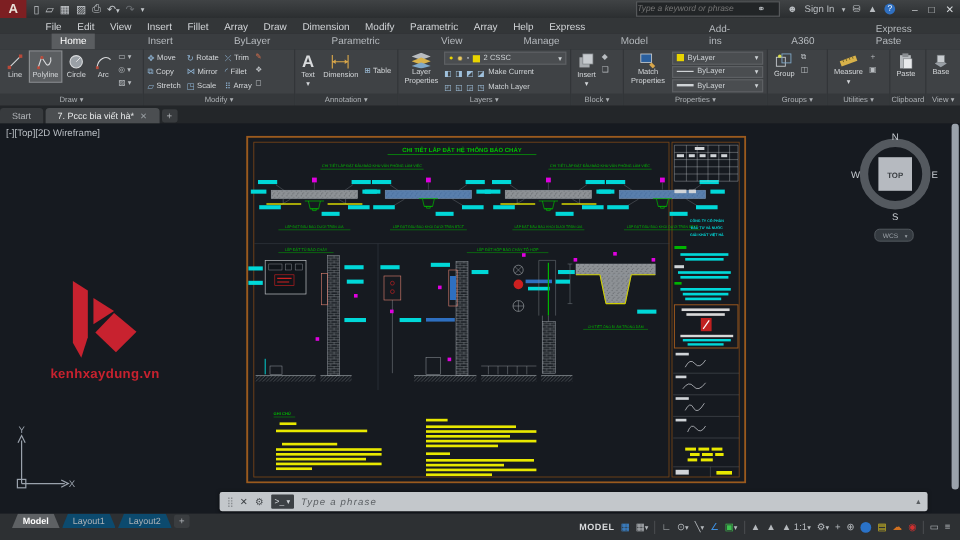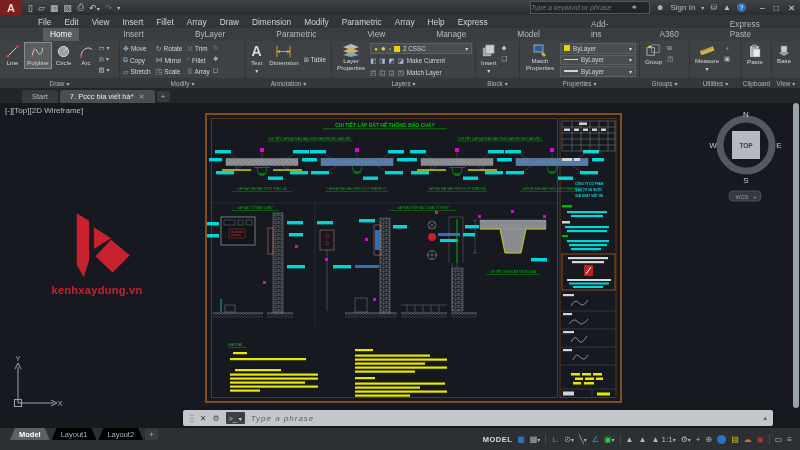--- a/index.html
+++ b/index.html
@@ -46,49 +46,49 @@
   .layer-pill{display:flex;align-items:center;gap:3px;background:#4a4d50;border:1px solid #5d6063;height:11px;padding:0 3px;width:102px;box-sizing:border-box;}
   .sw{width:6px;height:6px;background:#e8d400;display:inline-block;}
   .layicons{display:flex;align-items:center;gap:3px;height:11px;}
   .layicons i{font-style:normal;font-size:6.5px;color:#9fc0dc;}
   .proppills{display:flex;flex-direction:column;gap:1px;}
   .proppill{display:flex;align-items:center;gap:3px;background:#4a4d50;border:1px solid #5d6063;height:10.5px;width:76px;font-size:6.3px;color:#cfd3d6;padding:0 3px;box-sizing:border-box;}
   .proppill .ln{flex:0 0 14px;border-top:1px solid #cfd3d6;}
   .proppill .arr{margin-left:auto;}
 
   
-  .filetabs{top:88px;height:15px;background:#232629;display:flex;align-items:flex-end;gap:2px;padding-left:22px;}
+  .filetabs{top:88px;height:15px;background:#232629;display:flex;align-items:flex-end;gap:2px;}
   .ftab{height:13px;padding:0 10px;font-size:7.5px;color:#b2b6ba;background:#383b3e;border-radius:3px 3px 0 0;display:flex;align-items:center;gap:5px;}
   .ftab.active{background:#4b4e51;color:#e9ebec;}
   .ftab .x{color:#9aa0a4;font-size:7px;}
   .ftab-plus{height:11px;width:13px;margin-bottom:1px;background:#383b3e;border-radius:2px;color:#b2b6ba;font-size:8px;display:flex;align-items:center;justify-content:center;}
 
   
   .canvas{top:103px;height:325px;background:#161a20;overflow:hidden;}
   .vp-label{position:absolute;left:5px;top:3px;font-size:8px;color:#b9bec3;}
   .sheet{position:absolute;left:205px;top:10px;}
   .scrollbar{position:absolute;right:1px;top:0;width:6px;height:305px;background:#9aa2ab;border-radius:3px;}
-  .watermark{position:absolute;left:42px;top:107px;width:110px;text-align:center;}
+  .watermark{position:absolute;left:42px;top:128px;width:110px;text-align:left;}
   .watermark .wm-text{color:#c8222f;font-weight:bold;font-size:11px;letter-spacing:.3px;margin-top:-2px;}
   .viewcube{position:absolute;left:706px;top:2px;}
   .ucsicon{position:absolute;left:8px;top:252px;}
 
   
   .cmdline{position:absolute;left:183px;top:307px;width:590px;height:16px;background:#c3c7cb;border-radius:2px;display:flex;align-items:center;gap:6px;padding:0 6px;box-sizing:border-box;box-shadow:0 0 3px rgba(0,0,0,.5);}
   .cmd-grip{color:#8a8e92;font-size:8px;letter-spacing:-1px;}
   .cmd-x{color:#3a3e42;font-size:8px;}
   .cmd-wrench{color:#4a4e52;font-size:8px;}
   .cmd-chip{background:#3c4044;color:#d0d4d8;font-size:7px;height:12px;display:flex;align-items:center;gap:2px;padding:0 3px;border-radius:1px;}
   .cmd-text{font-style:italic;font-size:8px;color:#5a5e62;letter-spacing:1px;}
   .cmd-end{margin-left:auto;color:#5a5e62;font-size:7px;}
 
   
   .statusbar{top:428px;height:22px;background:#2d3033;display:flex;align-items:center;}
   .stabs{align-self:flex-start;display:flex;gap:2px;margin-left:10px;}
-  .stab{height:12px;padding:0 9px;font-size:7.5px;color:#aeb2b6;background:#000000;display:flex;align-items:center;clip-path:polygon(5px 0,calc(100% - 5px) 0,100% 100%,0 100%);}
+  .stab{height:12px;padding:0 9px;font-size:7.5px;color:#aeb2b6;background:#0c4a6e;display:flex;align-items:center;clip-path:polygon(5px 0,calc(100% - 5px) 0,100% 100%,0 100%);}
   .stab.active{background:#5e6164;color:#fff;font-weight:bold;}
   .stab-plus{height:11px;width:13px;background:#3a3d40;border-radius:2px;color:#aeb2b6;font-size:8px;display:flex;align-items:center;justify-content:center;margin-top:1px;}
   .sb-right{margin-left:auto;display:flex;align-items:center;gap:5px;padding-right:8px;font-size:8px;color:#b5b9bd;}
   .sb-right .lbl{font-size:7.5px;font-weight:bold;color:#d8dadc;letter-spacing:.5px;}
   .sb-sep{width:1px;height:11px;background:#45484b;}
   .c-blue{color:#3d8fe0;} .c-green{color:#3cc24e;} .c-yellow{color:#d8c020;} .c-orange{color:#d07020;} .c-red{color:#d03030;}
   .sb-circle{width:9px;height:9px;border-radius:50%;background:#2a72c7;display:inline-block;}
   .tiny{font-size:6px;}
 </style>
 </head>

